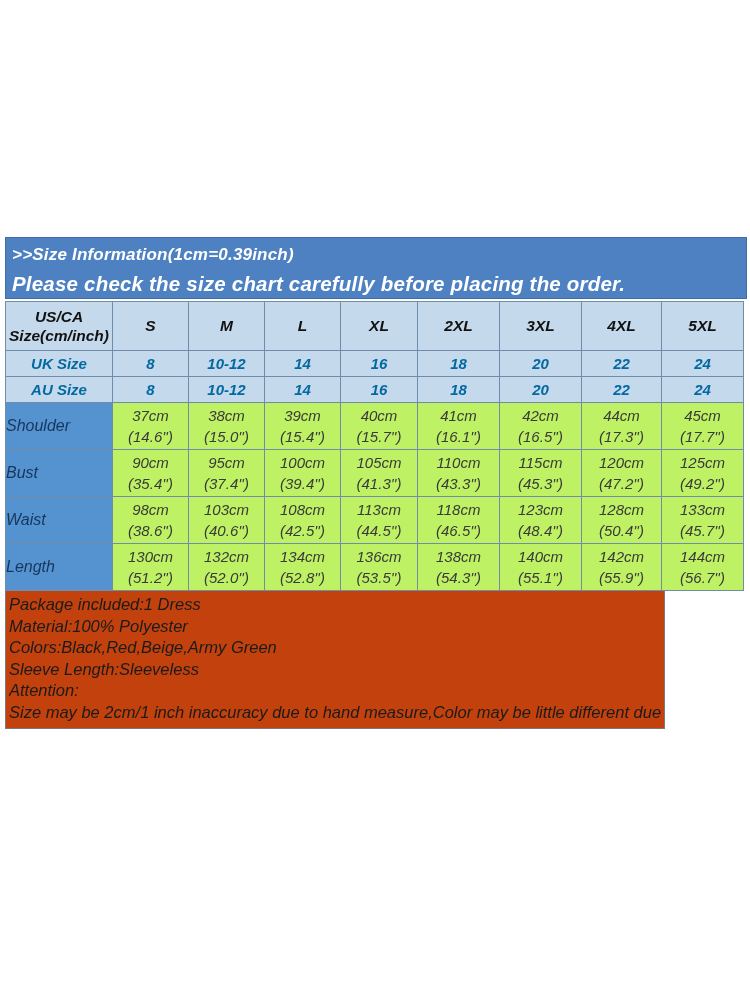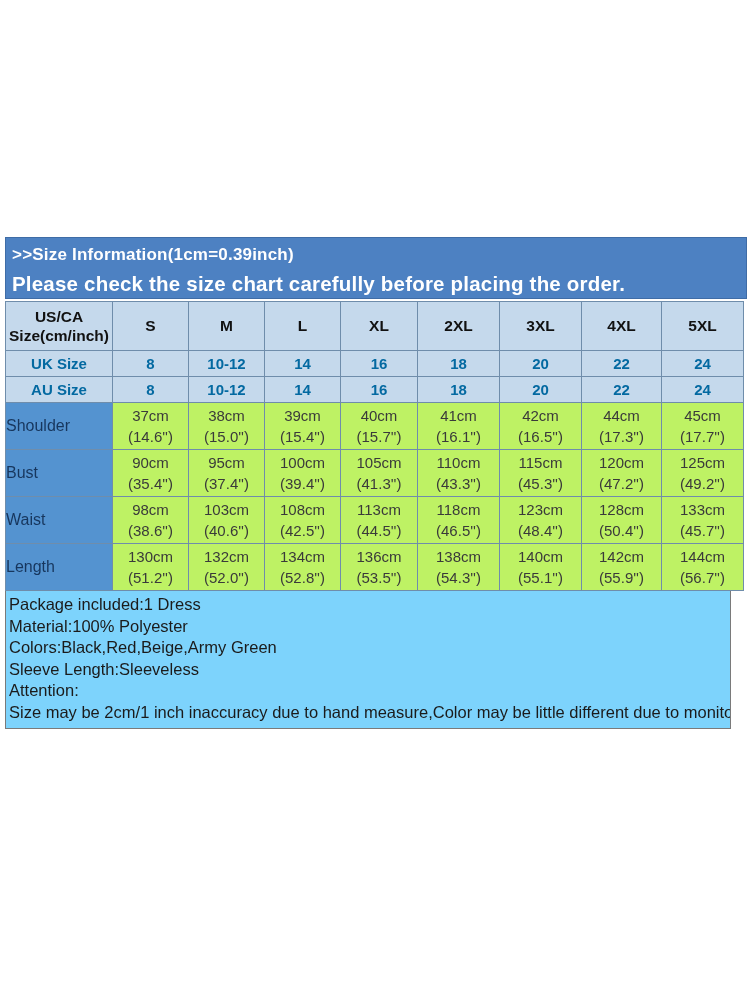--- a/index.html
+++ b/index.html
@@ -13,20 +13,21 @@
     width: 750px;
     height: 1000px;
     background: #ffffff;
     overflow: hidden;
   }
   .content {
     position: absolute;
     left: 5px;
     top: 237px;
     width: 742px;
+    font-style: italic;
   }
   
   .banner {
     background: #4d81c2;
     border: 1px solid #3f6ca6;
     color: #ffffff;
     height: 62px;
     padding-left: 6px;
     box-sizing: border-box;
     margin-bottom: 2px;
@@ -83,24 +84,24 @@
   .meas-val {
     font-size: 15px;
     color: #3a3a3a;
     line-height: 21px;
     font-weight: normal;
   }
   
   .details {
     border: 1px solid #7a7a7a;
     border-top: none;
-    background: #7dd3fc;
+    background: #c2410c;
     padding: 3px 0 5px 3px;
     box-sizing: border-box;
-    width: 726px;
+    width: 660px;
   }
   .details .detail-line {
     font-size: 16.5px;
     line-height: 21.5px;
     color: #1b1b1b;
     white-space: nowrap;
     overflow: hidden;
   }
 </style>
 </head>

